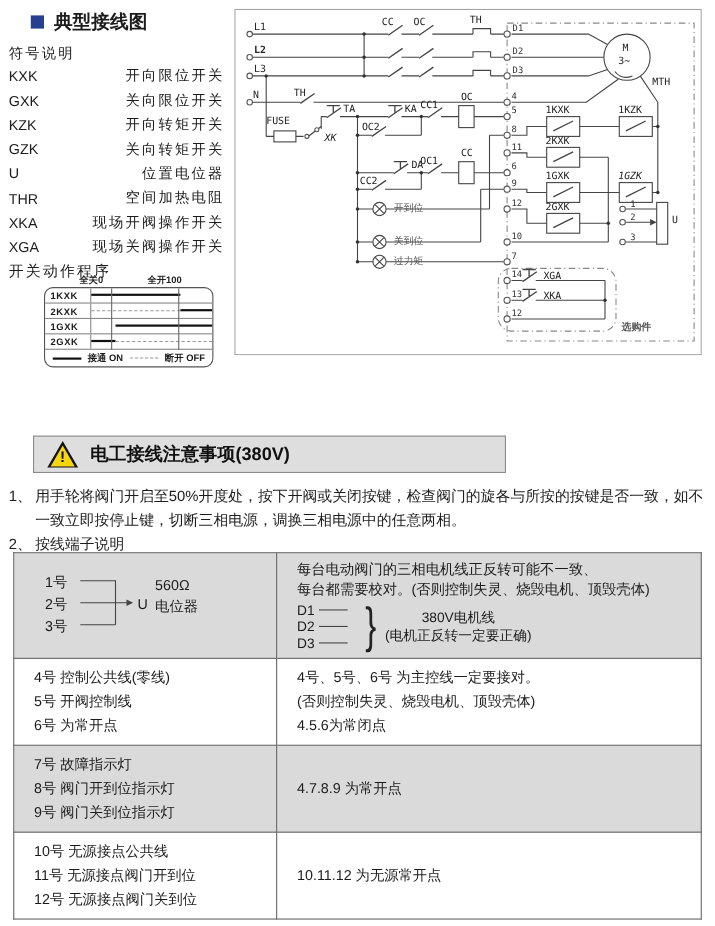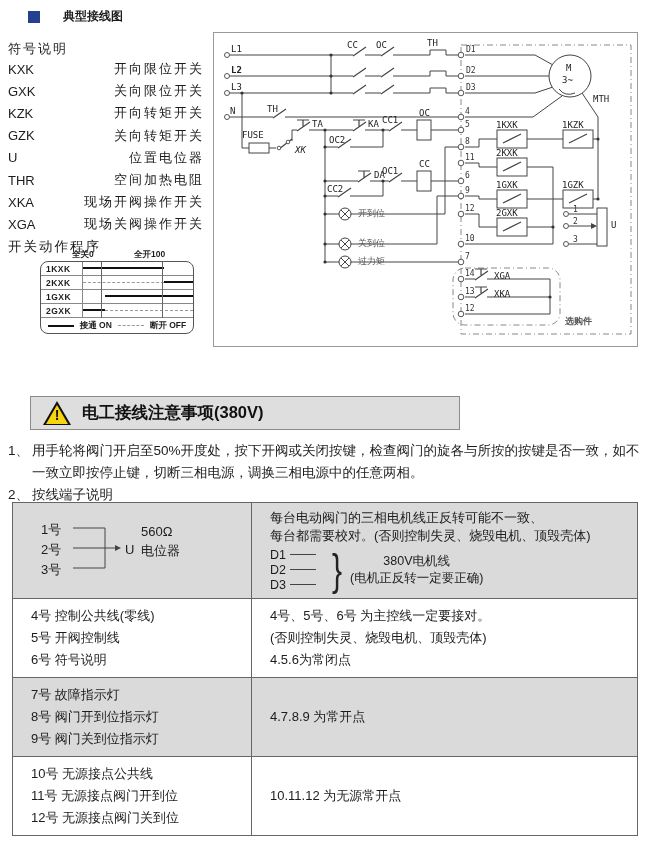--- a/index.html
+++ b/index.html
@@ -1,20 +1,20 @@
 <!DOCTYPE html>
 <html><head>
 <meta charset="utf-8">
 <style>
   html,body{margin:0;padding:0;background:#fff;}
   .page{position:relative;width:650px;height:842px;background:#fff;overflow:hidden;
         font-family:"Liberation Sans",sans-serif;color:#1c1c1c;}
   
-  .title-row{position:absolute;left:28px;top:8px;font-size:12px;font-weight:bold;
-             display:flex;align-items:center;gap:23px;}
+  .title-row{position:absolute;left:28px;top:8px;font-size:17px;font-weight:bold;
+             display:flex;align-items:center;gap:9px;}
   .sq{width:12px;height:12px;background:#24408e;display:inline-block;}
   
   .sym-heading{position:absolute;left:8px;top:40px;font-size:13px;letter-spacing:2px;}
   .legend-list{position:absolute;left:8px;top:58px;width:196px;}
   .legend-row{display:flex;height:22.2px;align-items:center;font-size:13px;}
   .legend-code{width:52px;}
   .legend-desc{flex:1;text-align:right;letter-spacing:2px;}
   
   .sp-heading{position:absolute;left:8px;top:238px;font-size:13.5px;letter-spacing:2px;}
   .chart-wrap{position:absolute;left:40px;top:249px;width:154px;}
@@ -29,21 +29,21 @@
   .chart-plot{flex:1;position:relative;}
   .seg{position:absolute;}
   .seg-on{height:2px;background:#111;top:5px;}
   .seg-off{height:0;border-top:1px dashed #999;top:6px;}
   .marker{position:absolute;top:0;bottom:0;width:1px;background:#666;}
   .chart-legend{height:15px;display:flex;align-items:center;justify-content:center;
                 gap:6px;font-size:8.5px;font-weight:bold;}
   .ln-on{width:26px;height:2px;background:#111;display:inline-block;}
   .ln-off{width:26px;height:0;border-top:1px dashed #999;display:inline-block;}
   
-  .circuit{position:absolute;left:213px;top:32px;width:350px;height:315px;}
+  .circuit{position:absolute;left:213px;top:8px;width:350px;height:315px;}
   .circuit svg{position:absolute;left:0;top:0;}
   .clabel{position:absolute;font-size:9px;color:#222;white-space:nowrap;line-height:10px;
           font-family:"DejaVu Sans Mono","Liberation Sans",monospace;}
   .clabel.cjk{font-family:"Liberation Sans",sans-serif;color:#555;}
   .clabel.tiny{font-size:8px;color:#333;}
   
   .notes{position:absolute;left:8px;top:349px;font-size:13.5px;font-weight:bold;
          font-style:italic;color:#c42020;font-family:"DejaVu Serif",serif;line-height:20px;}
   .notes .l2{margin-left:33px;}
   
@@ -327,21 +327,21 @@
         <span class="clabel" style="left: 206px; top: 127px;">CC</span>
         <span class="clabel" style="left: 114px; top: 152px;">CC2</span>
         <span class="clabel cjk" style="left: 145px; top: 176px;">开到位</span>
         <span class="clabel cjk" style="left: 145px; top: 206px;">关到位</span>
         <span class="clabel cjk" style="left: 145px; top: 224px;">过力矩</span>
         <span class="clabel" style="left: 283px; top: 88px;">1KXK</span>
         <span class="clabel" style="left: 283px; top: 116px;">2KXK</span>
         <span class="clabel" style="left: 283px; top: 148px;">1GXK</span>
         <span class="clabel" style="left: 283px; top: 176px;">2GXK</span>
         <span class="clabel" style="left: 349px; top: 88px;">1KZK</span>
-        <span class="clabel" style="left: 349px; top: 148px;">1GZK</span>
+        <span class="clabel" style="left: 349px; top: 148px; font-style: italic;">1GZK</span>
         <span class="clabel" style="left: 353px; top: 31px;">M</span>
         <span class="clabel" style="left: 349px; top: 43px;">3~</span>
         <span class="clabel" style="left: 380px; top: 62px;">MTH</span>
         <span class="clabel tiny" style="left: 360px; top: 173px;">1</span>
         <span class="clabel tiny" style="left: 360px; top: 185px;">2</span>
         <span class="clabel tiny" style="left: 360px; top: 203px;">3</span>
         <span class="clabel" style="left: 398px; top: 188px;">U</span>
         <span class="clabel" style="left: 281px; top: 239px;">XGA</span>
         <span class="clabel" style="left: 281px; top: 257px;">XKA</span>
         <span class="clabel cjk" style="left: 352px; top: 284px; font-weight: bold;">选购件</span>
@@ -427,21 +427,21 @@
               </div>
             </div>
           </div>
         </td>
       </tr>
     <tr>
           <td class="c1">
             <div class="cell-lines">
               <div>4号 控制公共线(零线)</div>
               <div>5号 开阀控制线</div>
-              <div>6号 符号说明</div>
+              <div>6号 为常开点</div>
             </div>
           </td>
           <td>
             <div class="cell-lines">
               <div>4号、5号、6号 为主控线一定要接对。</div>
               <div>(否则控制失灵、烧毁电机、顶毁壳体)</div>
               <div>4.5.6为常闭点</div>
             </div>
           </td>
         </tr>

